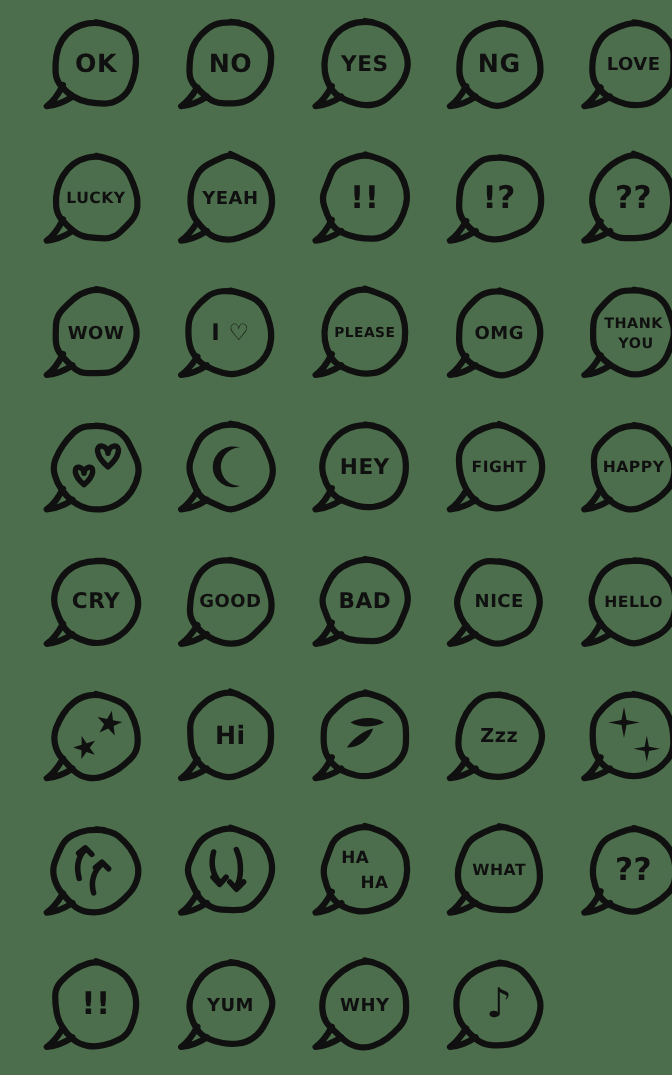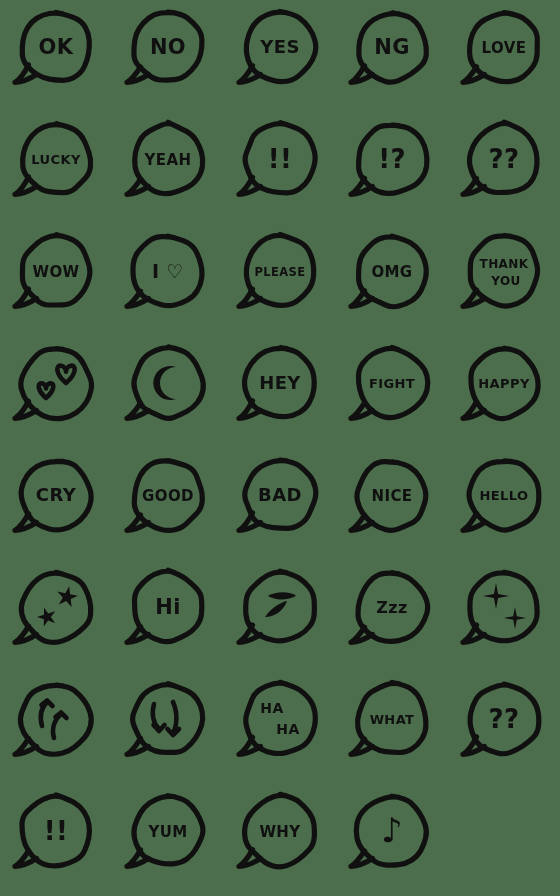--- a/index.html
+++ b/index.html
@@ -25,22 +25,24 @@
     grid-template-rows: repeat(8, 112px);
     align-content: start;
     justify-content: start;
     padding: 0;
   }
 
   .cell {
     width: 112px;
     height: 112px;
     display: flex;
+    align-items: center;
     justify-content: center;
     position: relative;
+    padding-left: 24px;
   }
 
   .cell.empty { visibility: hidden; }
 
   .bubble-svg {
     display: block;
     width: 100px;
     height: 100px;
     overflow: visible;
   }

